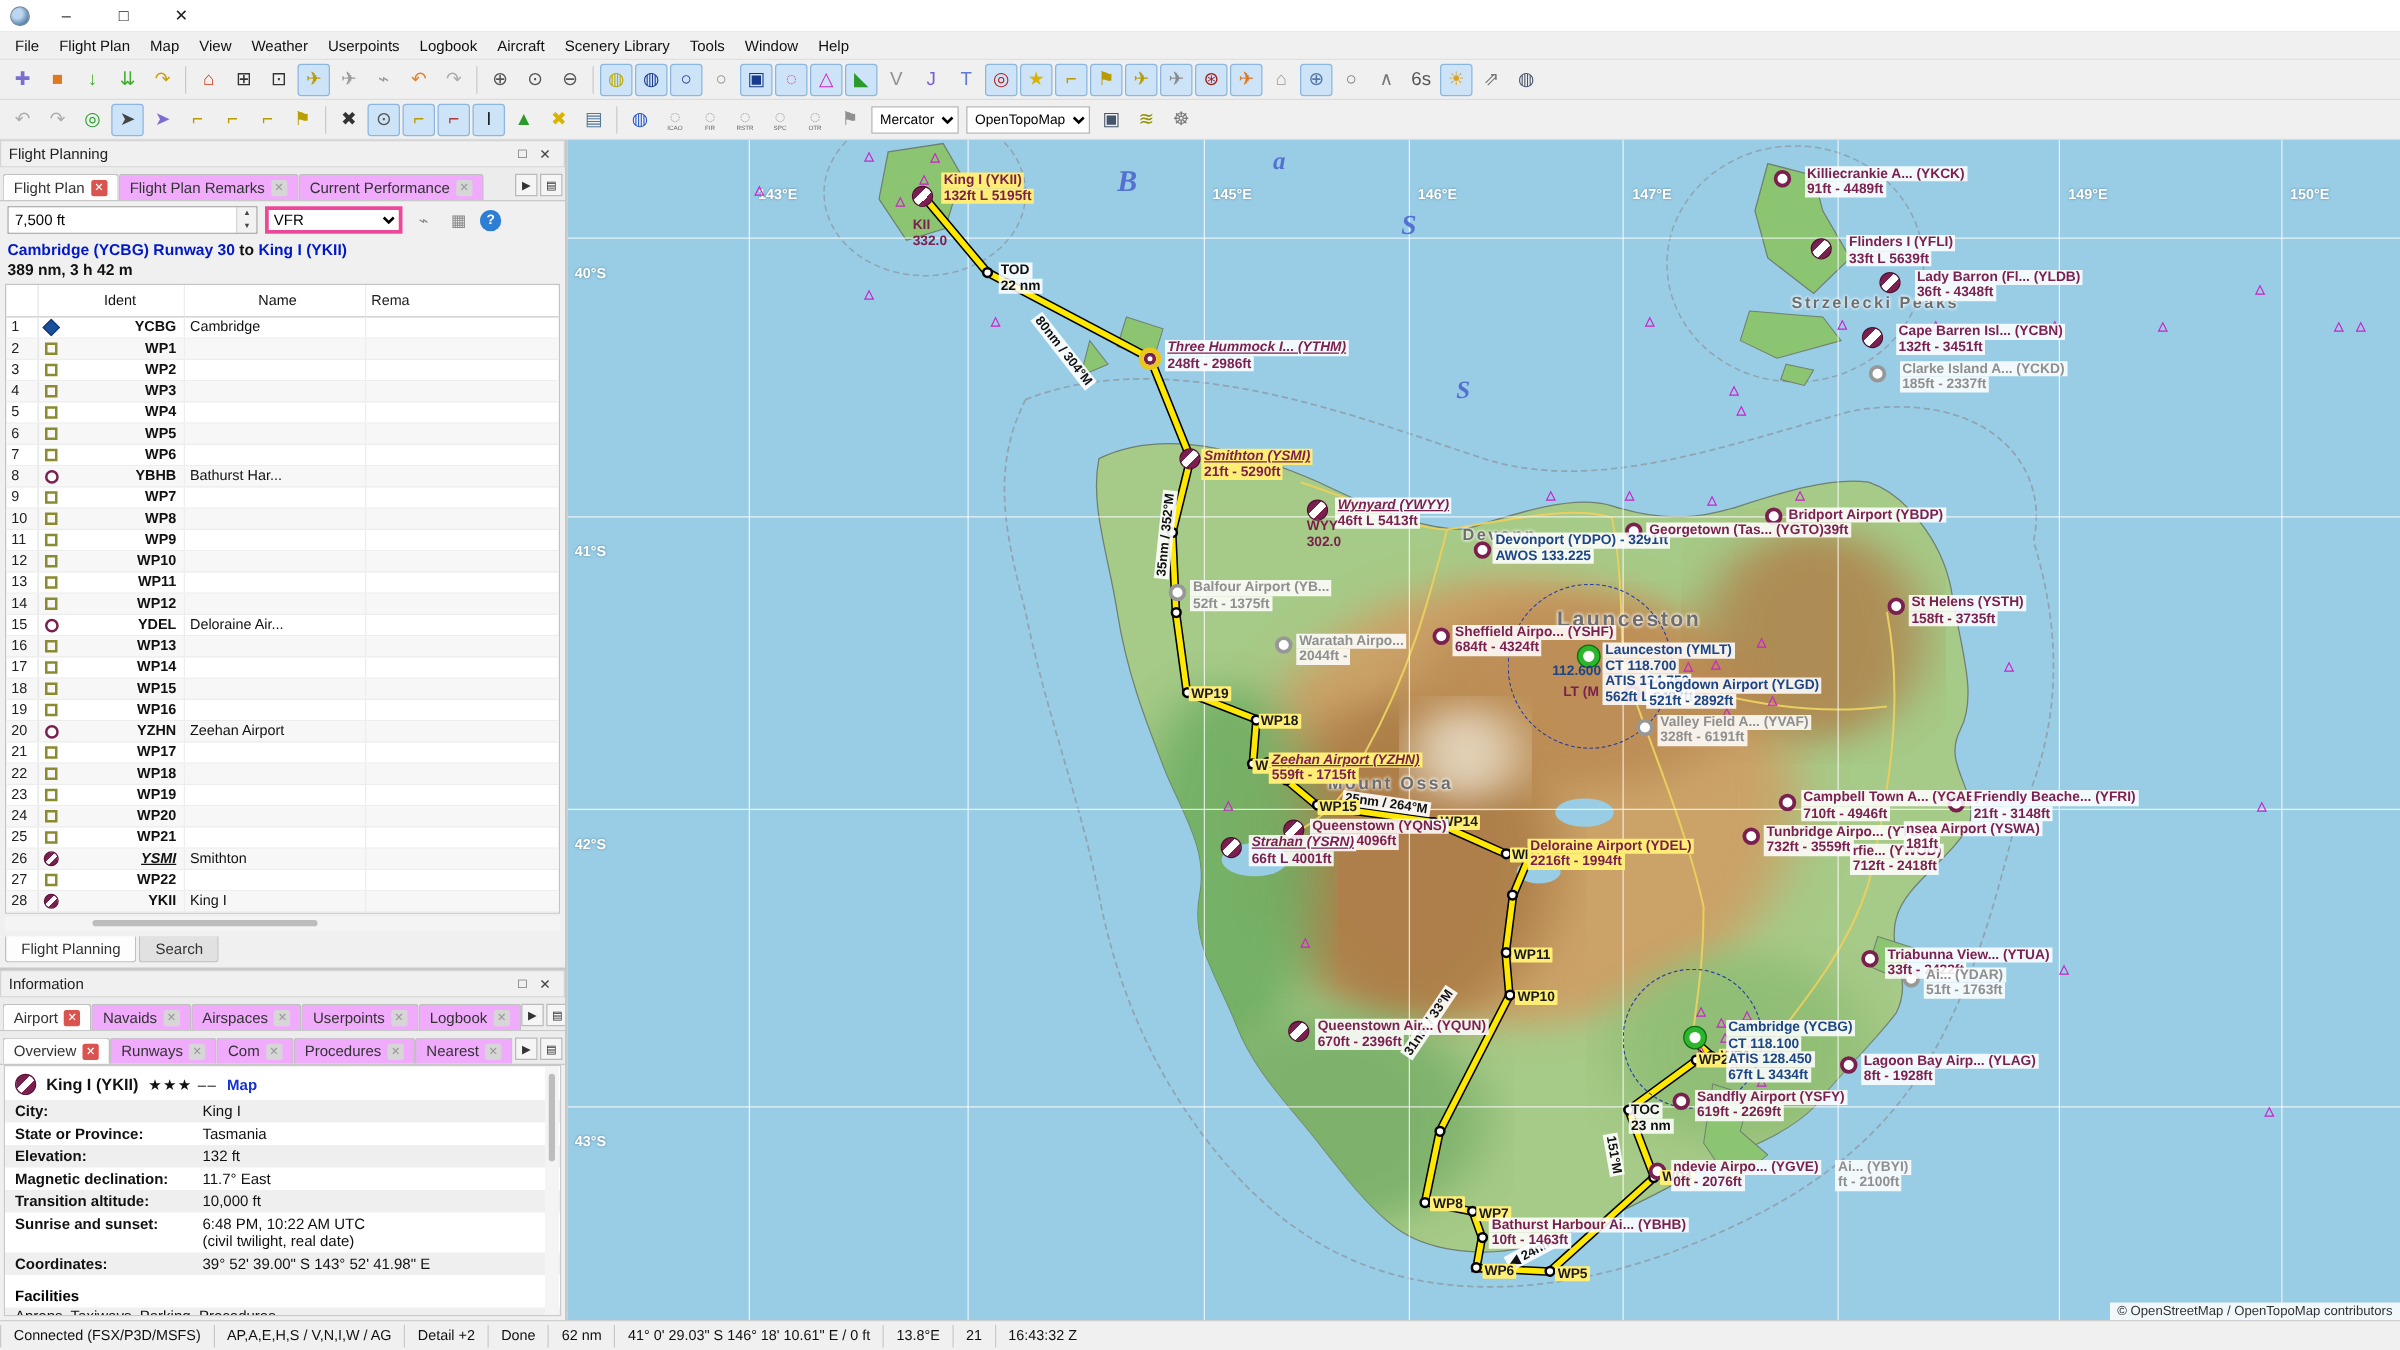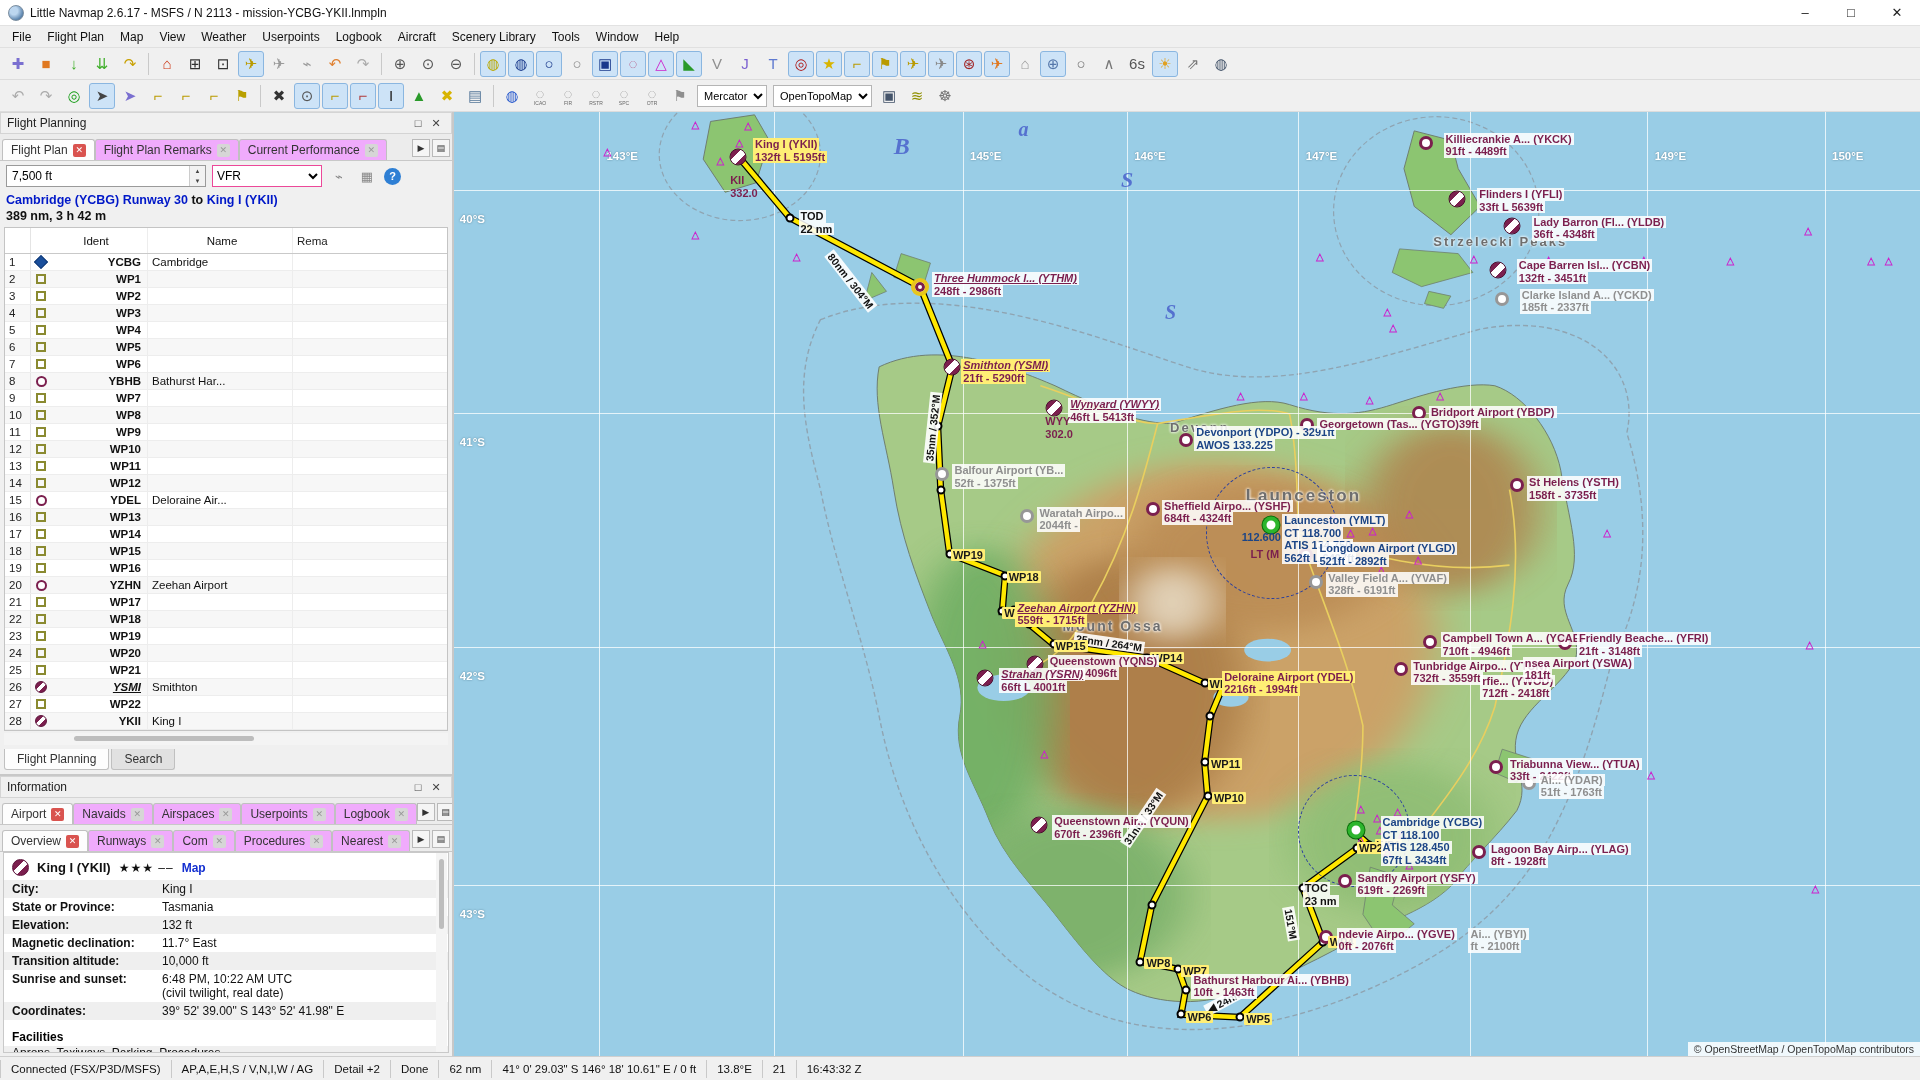--- a/index.html
+++ b/index.html
@@ -42,21 +42,21 @@
   .tab.on .tabx { background:#d9534f; color:#fff; }
   .tab-overflow { margin-left:auto; display:flex; align-items:center; gap:2px; padding-bottom:3px; }
   .mini-btn { width:18px; height:18px; border:1px solid #b9b9b9; background:#f5f5f5; font-size:9px; display:flex; align-items:center; justify-content:center; color:#333; }
 
   
   #fp-controls { display:flex; align-items:center; gap:6px; padding:4px 6px; }
   #alt-box { width:200px; height:22px; border:1px solid #9a9a9a; background:#fff; display:flex; }
   #alt-box input { flex:1; border:none; outline:none; font-size:12px; padding:0 5px; font-family:"Liberation Sans",sans-serif;}
   .spin { width:16px; display:flex; flex-direction:column; border-left:1px solid #ccc; }
   .spin div { flex:1; font-size:6px; display:flex; align-items:center; justify-content:center; color:#444; background:#f2f2f2; }
-  #fr-select { width:110px; height:22px; font-size:12px; border:1px solid #ec4899; background:#fff; font-family:"Liberation Sans",sans-serif;}
+  #fr-select { width:110px; height:22px; font-size:12px; border:3px solid #ec4899; background:#fff; font-family:"Liberation Sans",sans-serif;}
   .fp-tool { width:22px; height:22px; display:flex; align-items:center; justify-content:center; font-size:13px; color:#888; }
   .fp-help { color:#fff; background:#2e7fd4; border-radius:50%; width:17px; height:17px; font-size:11px; font-weight:bold; display:flex; align-items:center; justify-content:center;}
 
   #fp-header { padding:1px 6px 3px 6px; font-size:12.5px; font-weight:bold; color:#111; line-height:16px;}
   #fp-header .blue { color:#0018c8; }
 
   
   #fp-table { margin:0 4px; border:1px solid #c4c4c4; background:#fff; font-size:11.5px; height:504px; overflow:hidden; }
   .fprow { display:flex; height:17px; align-items:center; border-bottom:1px solid #ededed; }
   .fprow.head { height:26px; border-bottom:1px solid #c9c9c9; color:#222; }
@@ -133,21 +133,20 @@
   #status-msg { flex:1; padding:0 8px; }
   .scell { padding:0 10px; border-left:1px solid #c9c9c9; height:18px; display:flex; align-items:center; white-space:nowrap; }
 </style>
 </head>
 <body>
 
 <div id="app">
 
   <div id="titlebar">
     <div class="appicon"></div>
-    <div class="title">Little Navmap 2.6.17 - MSFS / N 2113 - mission-YCBG-YKII.lnmpln</div>
     <div class="winbtn">–</div>
     <div class="winbtn">□</div>
     <div class="winbtn" id="win-close">✕</div>
   </div>
 
   <div id="menubar">
       <div class="menu-item">File</div>
       <div class="menu-item">Flight Plan</div>
       <div class="menu-item">Map</div>
       <div class="menu-item">View</div>

